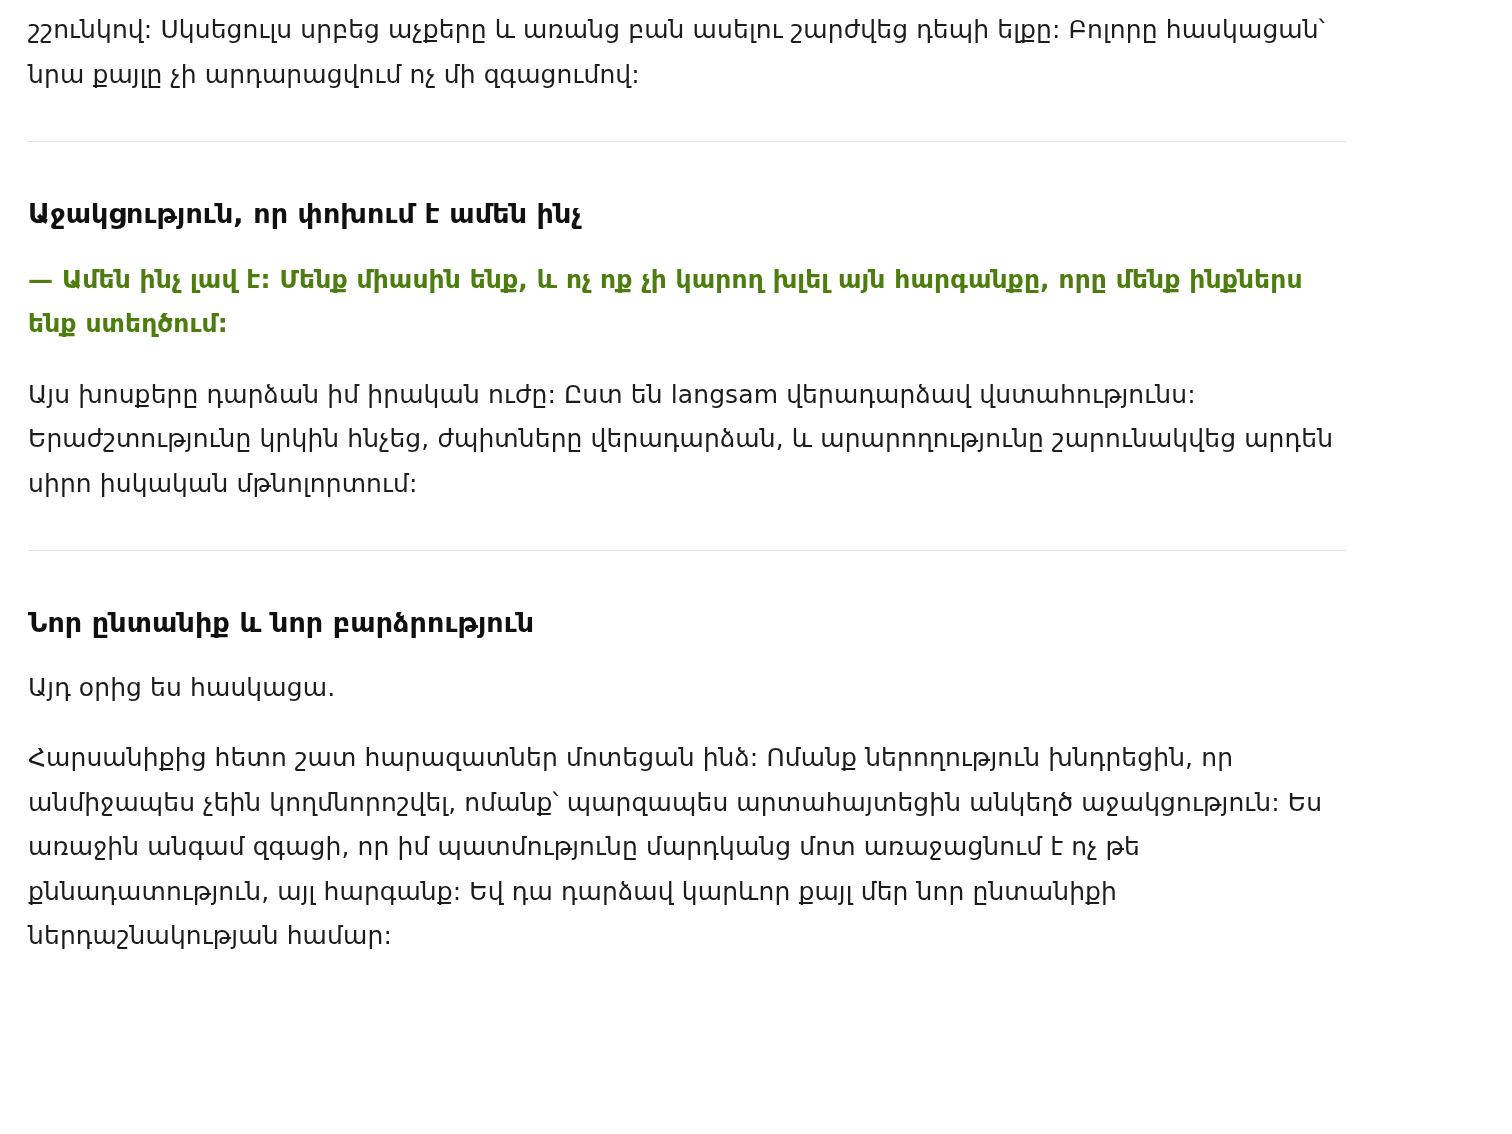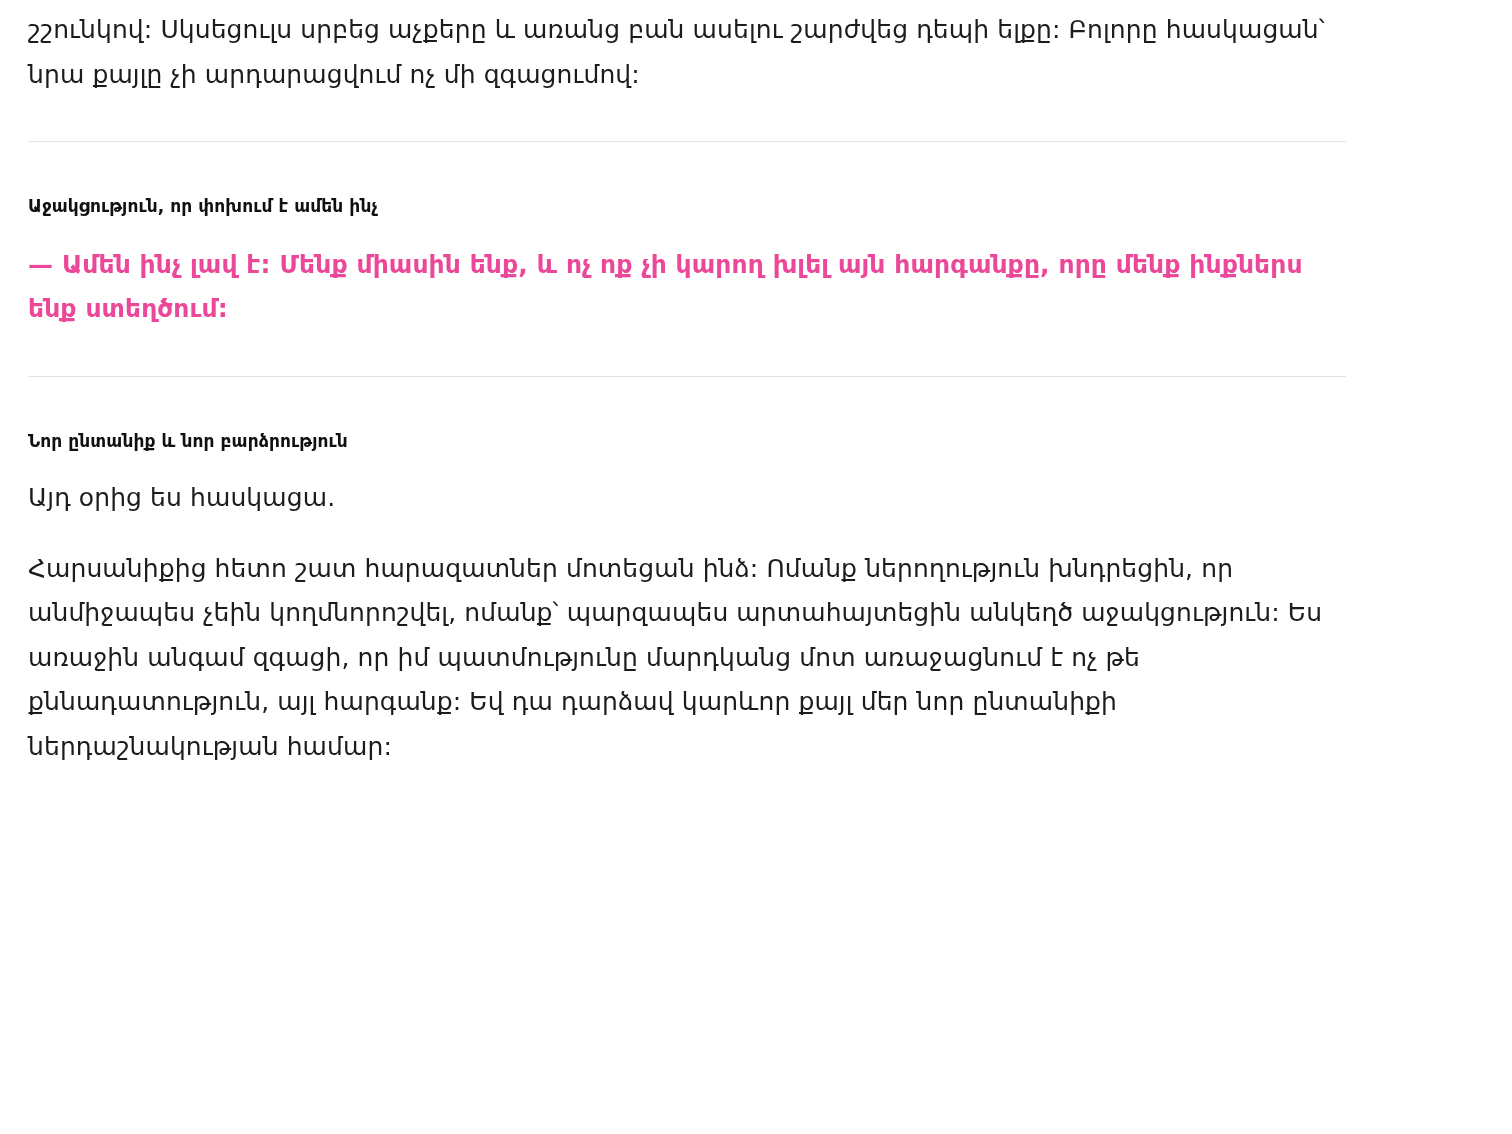--- a/index.html
+++ b/index.html
@@ -26,25 +26,25 @@
     color: #1c1c1c;
     font-weight: 400;
     letter-spacing: 0.1px;
   }
   .para.first {
     margin-top: 0;
     padding-top: 8px;
   }
   .para.bold {
     font-weight: 700;
-    color: #ec4899;
+    color: #4d7c0f;
     margin-top: 23px;
   }
   .section-title {
-    font-size: 17px;
+    font-size: 27px;
     font-weight: 700;
     color: #101010;
     margin: 0 0 22px 0;
     line-height: 1.5;
     letter-spacing: 0.1px;
   }
   .divider {
     border: none;
     border-top: 1px solid #e3e3e3;
     margin: 44px 0 52px 0;
@@ -62,20 +62,21 @@
 
 <div class="page">
 
   <p class="para first">շշունկով: Սկսեցուլս սրբեց աչքերը և առանց բան ասելու շարժվեց դեպի ելքը: Բոլորը հասկացան՝ նրա քայլը չի արդարացվում ոչ մի զգացումով:</p>
 
   <hr class="divider">
 
   <div class="section">
     <h2 class="section-title">Աջակցություն, որ փոխում է ամեն ինչ</h2>
     <p class="para bold">— Ամեն ինչ լավ է: Մենք միասին ենք, և ոչ ոք չի կարող խլել այն հարգանքը, որը մենք ինքներս ենք ստեղծում:</p>
+    <p class="para">Այս խոսքերը դարձան իմ իրական ուժը: Ըստ են langsam վերադարձավ վստահությունս: Երաժշտությունը կրկին հնչեց, ժպիտները վերադարձան, և արարողությունը շարունակվեց արդեն սիրո իսկական մթնոլորտում:</p>
   </div>
 
   <hr class="divider">
 
   <div class="section">
     <h2 class="section-title">Նոր ընտանիք և նոր բարձրություն</h2>
     <p class="para">Այդ օրից ես հասկացա.</p>
     <p class="para">Հարսանիքից հետո շատ հարազատներ մոտեցան ինձ: Ոմանք ներողություն խնդրեցին, որ անմիջապես չեին կողմնորոշվել, ոմանք՝ պարզապես արտահայտեցին անկեղծ աջակցություն: Ես առաջին անգամ զգացի, որ իմ պատմությունը մարդկանց մոտ առաջացնում է ոչ թե քննադատություն, այլ հարգանք: Եվ դա դարձավ կարևոր քայլ մեր նոր ընտանիքի ներդաշնակության համար:</p>
   </div>
 

